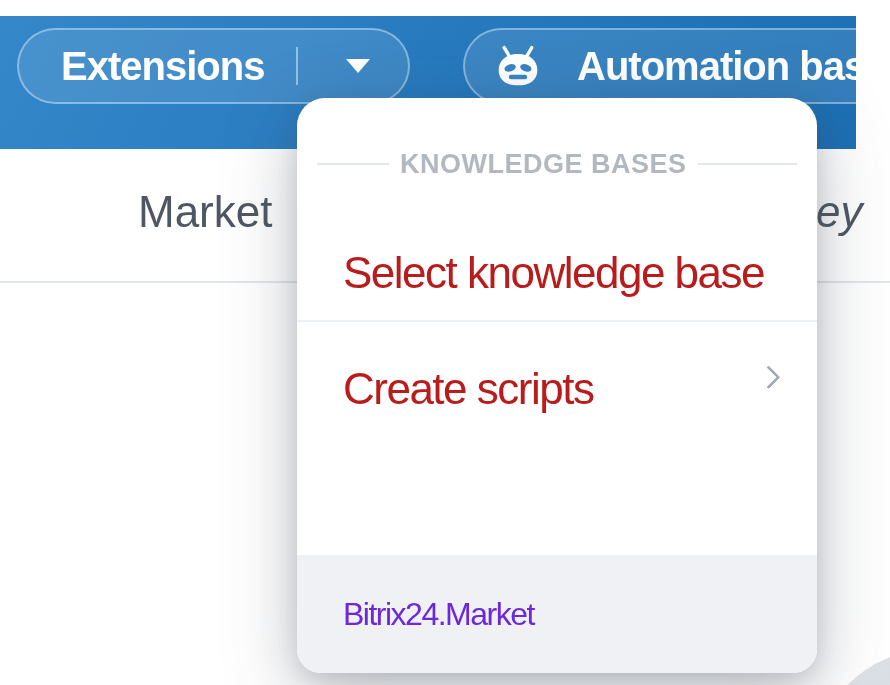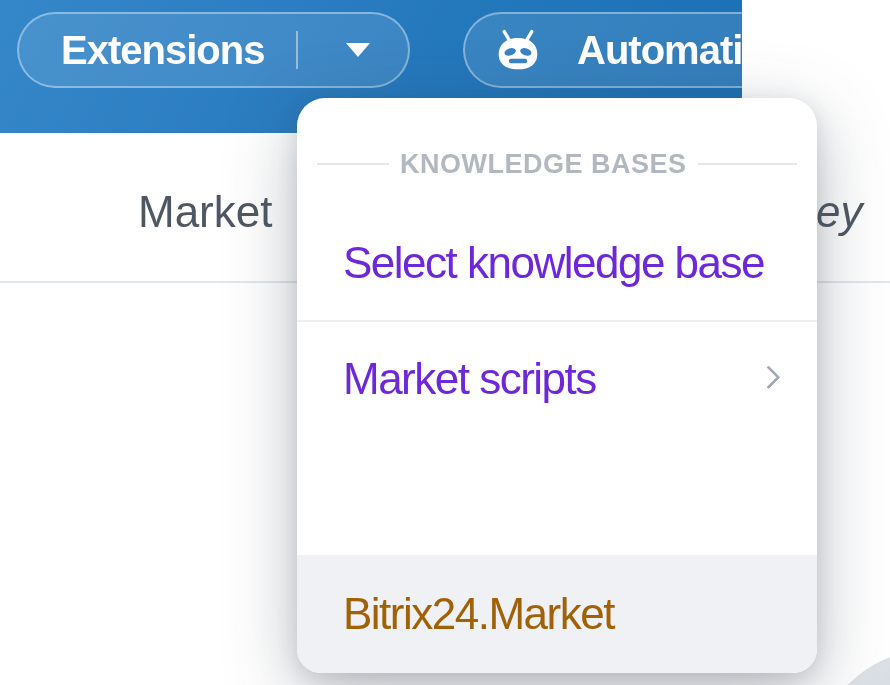--- a/index.html
+++ b/index.html
@@ -7,21 +7,21 @@
     width: 890px; height: 685px;
     overflow: hidden;
     background: #ffffff;
     font-family: "Liberation Sans", sans-serif;
     position: relative;
   }
   .screen { position: absolute; inset: 0; width: 890px; height: 685px; overflow: hidden; }
 
   
   .topbar {
-    position: absolute; left: 0; top: 0; width: 742px; height: 133px;
+    position: absolute; left: 0; top: 16px; width: 856px; height: 133px;
     background: linear-gradient(118deg, #3487c9 0%, #2c7ec2 35%, #2377bb 60%, #1c6fb4 100%);
     z-index: 5;
   }
   .pill-btn {
     position: absolute; top: 12px; height: 76px;
     box-sizing: border-box;
     border: 2px solid rgba(255,255,255,0.38);
     border-radius: 40px;
     background: rgba(255,255,255,0.10);
     display: flex; align-items: center;
@@ -80,40 +80,40 @@
     display: flex; align-items: center; gap: 11px;
   }
   .menu-header .hline { height: 2px; background: #e3e7ec; flex: none; }
   .menu-header .hl-left { width: 72px; }
   .menu-header .hl-right { flex: 1; }
   .menu-header-label {
     font-size: 27px; font-weight: bold; color: #b2b8c0;
     letter-spacing: 0.5px; white-space: nowrap;
   }
   .menu-item {
-    height: 70px; display: flex; align-items: center;
-    padding: 0 46px; font-size: 44px; color: #6d28d9; letter-spacing: -1.5px;
+    height: 70px; display: flex; align-items: flex-end;
+    padding: 0 46px; font-size: 44px; color: #b91c1c; letter-spacing: -1.5px;
     position: relative; white-space: nowrap; cursor: pointer;
   }
   .mi-1 { margin-top: 46px; }
   .mi-2 { margin-top: 46px; }
   .menu-separator { height: 2px; background: #eef1f4; margin-top: 22px; }
   .mi-3 { margin-top: 22px; }
   .submenu-chevron {
     position: absolute; right: 40px; top: 50%;
     width: 14px; height: 14px;
     border-top: 3.5px solid #a3aab3; border-right: 3.5px solid #a3aab3;
     border-radius: 2px;
     transform: translateY(-60%) rotate(45deg);
   }
   .menu-footer {
     position: absolute; left: 0; right: 0; bottom: 0; height: 118px;
     background: #eff1f4; border-radius: 0 0 24px 24px;
     display: flex; align-items: center; padding: 0 46px; box-sizing: border-box;
-    font-size: 44px; color: #a16207; letter-spacing: -1.5px; cursor: pointer;
+    font-size: 32px; color: #6d28d9; letter-spacing: -1.5px; cursor: pointer;
   }
 </style>
 </head>
 <body>
 
 <div class="screen">
 
   <div class="topbar">
 
     <div class="pill-btn extensions-btn">
@@ -124,21 +124,21 @@
 
     <div class="pill-btn automation-btn">
       <svg class="robot" width="46" height="44" viewBox="0 0 50 46">
         <path d="M16 13 L10 3" stroke="#ffffff" stroke-width="3.6" stroke-linecap="round" fill="none"></path>
         <path d="M34 13 L40 3" stroke="#ffffff" stroke-width="3.6" stroke-linecap="round" fill="none"></path>
         <path d="M25 10 C38 10 46 17 46 27.5 C46 38 38 44 25 44 C12 44 4 38 4 27.5 C4 17 12 10 25 10 Z" fill="#ffffff"></path>
         <ellipse cx="16.5" cy="25" rx="6.3" ry="3.9" fill="#3a84c4" transform="rotate(-18 16.5 25)"></ellipse>
         <ellipse cx="33.5" cy="25" rx="6.3" ry="3.9" fill="#3a84c4" transform="rotate(18 33.5 25)"></ellipse>
         <rect x="15" y="32.5" width="20" height="5" rx="2.5" fill="#3a84c4"></rect>
       </svg>
-      <span class="btn-label">Automation rules</span>
+      <span class="btn-label">Automation base</span>
     </div>
   </div>
 
   <span class="content-header-text left-frag">Market</span>
   <span class="content-header-text right-frag">ey</span>
   <div class="content-header-underline"></div>
 
   <div class="floating-circle"></div>
 
   <div class="menu-panel">
@@ -150,21 +150,21 @@
     </div>
 
     <div class="menu-item mi-1">
       <span>Select knowledge base</span>
     </div>
 
 
     <div class="menu-separator"></div>
 
     <div class="menu-item mi-3">
-      <span>Market scripts</span>
+      <span>Create scripts</span>
       <span class="submenu-chevron"></span>
     </div>
 
     <div class="menu-footer">
       <span>Bitrix24.Market</span>
     </div>
   </div>
 
 </div>
 

